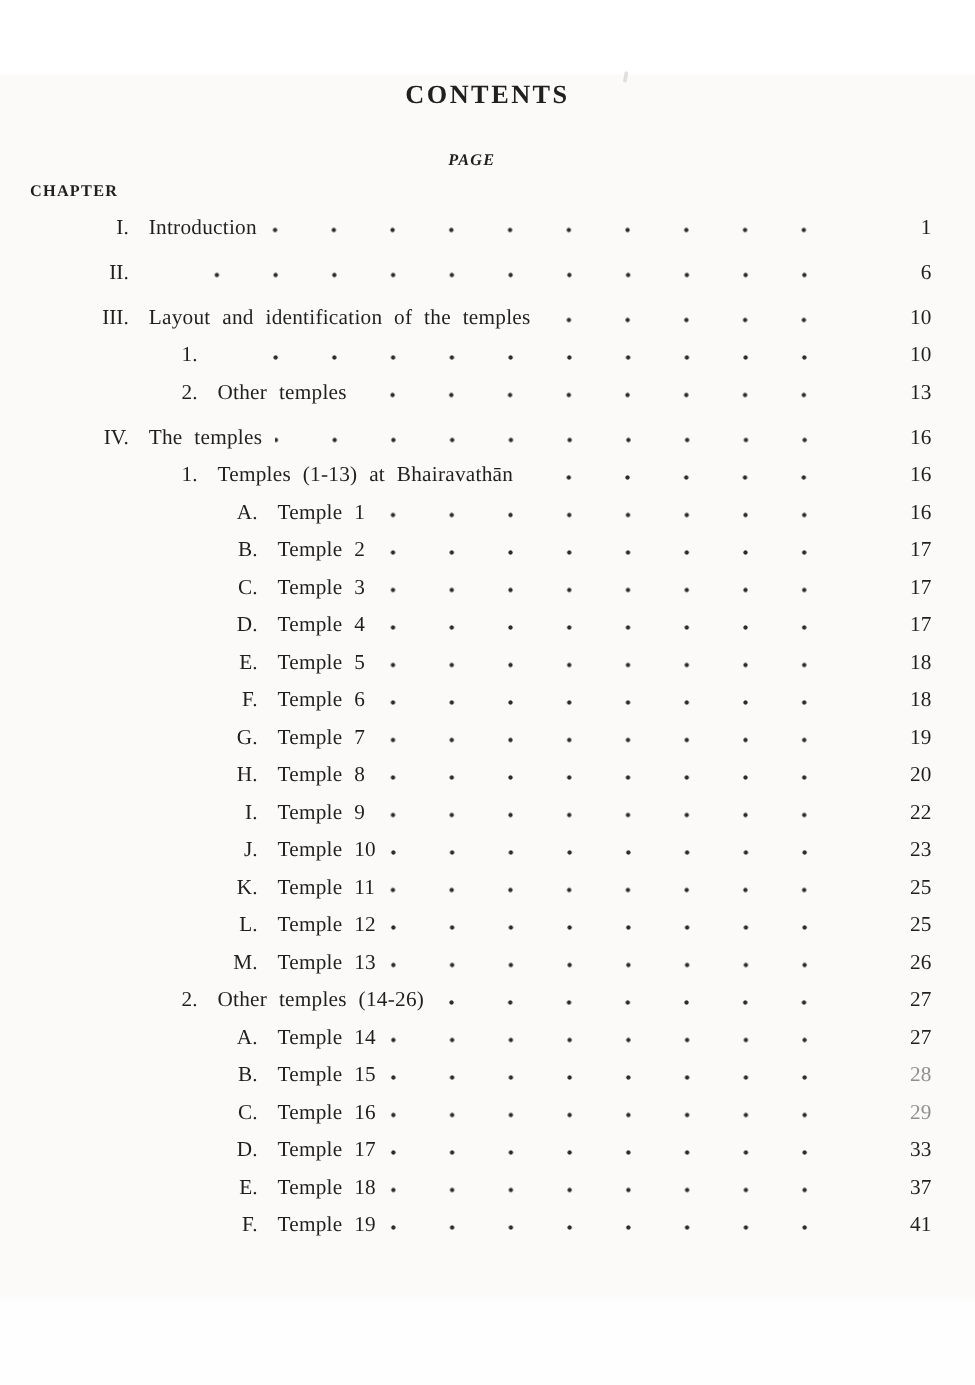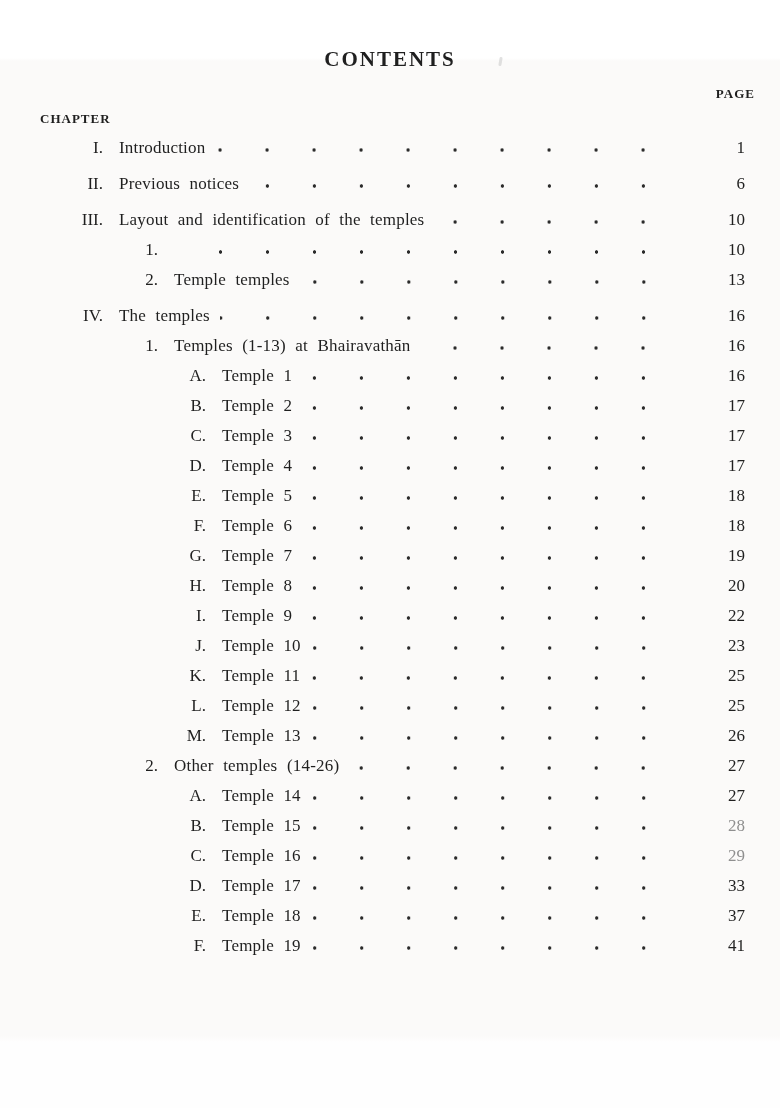--- a/index.html
+++ b/index.html
@@ -7,39 +7,40 @@
 
   .page{
     position:relative;
     width:780px;height:1108px;
     background:linear-gradient(180deg,#ffffff 0px,#ffffff 58px,#fbfaf9 61px,#fbfaf9 1036px,#fefefe 1042px,#fefefe 100%);
     font-family:"Liberation Serif","DejaVu Serif",serif;
     color:var(--ink,#1f1f1f);
   }
 
   .title{
-    padding-top:47px;
+    padding-top:63px;
     text-align:center;
     font-size:21px;
     font-weight:700;
     letter-spacing:2px;
   }
 
   .page-col-header{
-    margin-top:14px;
+    margin-top:32px;
     padding-right:25px;
-    text-align:right;
+    text-align:center;
     font-size:13px;
     font-weight:700;
     letter-spacing:1px;
+    font-style:italic;
   }
 
   .chapter-col-header{
     margin-top:9px;
-    padding-left:40px;
+    padding-left:24px;
     font-size:13px;
     font-weight:700;
     letter-spacing:1px;
   }
 
   .rows{margin-top:6px;}
 
   .row{
     display:flex;
     height:30px;
@@ -106,41 +107,40 @@
   <div class="rows" id="toc-rows">
   <div class="row lvl0">
     <span class="num">I.</span>
     <span class="label">Introduction</span>
     <span class="leader"></span>
     <span class="pnum">1</span>
   </div>
 
   <div class="row lvl0">
     <span class="num">II.</span>
-    <span class="label">Previous notices</span>
     <span class="leader"></span>
     <span class="pnum">6</span>
   </div>
 
   <div class="row lvl0">
     <span class="num">III.</span>
     <span class="label">Layout and identification of the temples</span>
     <span class="leader"></span>
     <span class="pnum">10</span>
   </div>
 
   <div class="row lvl1">
     <span class="num">1.</span>
     <span class="leader"></span>
     <span class="pnum">10</span>
   </div>
 
   <div class="row lvl1">
     <span class="num">2.</span>
-    <span class="label">Temple temples</span>
+    <span class="label">Other temples</span>
     <span class="leader"></span>
     <span class="pnum">13</span>
   </div>
 
   <div class="row lvl0">
     <span class="num">IV.</span>
     <span class="label">The temples</span>
     <span class="leader"></span>
     <span class="pnum">16</span>
   </div>

